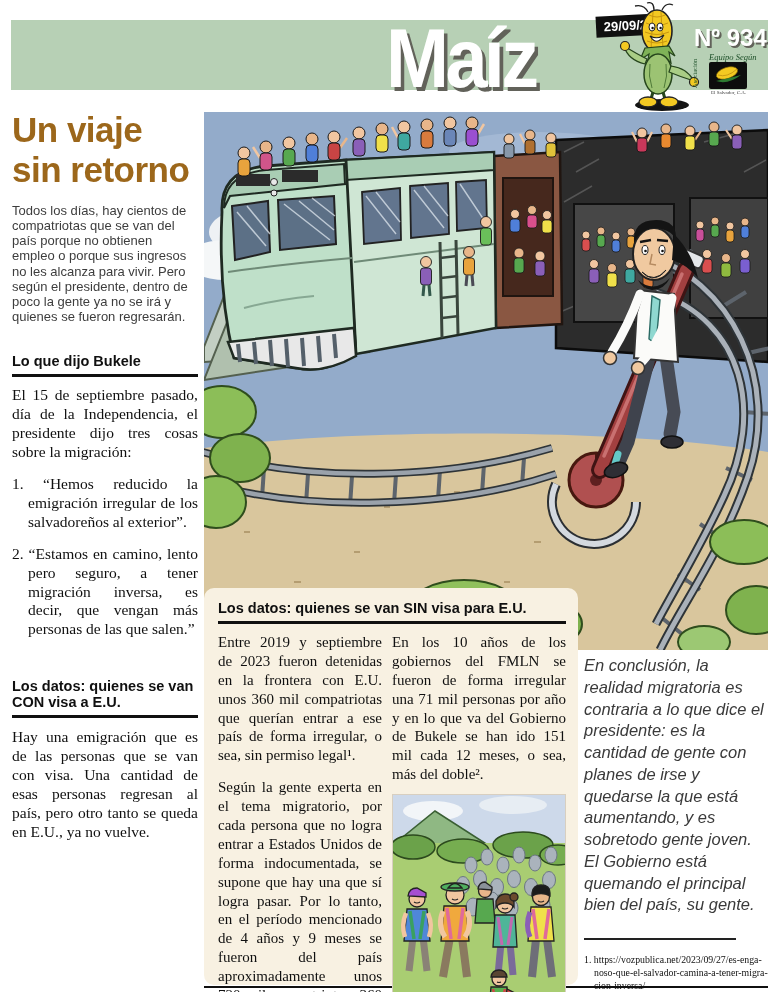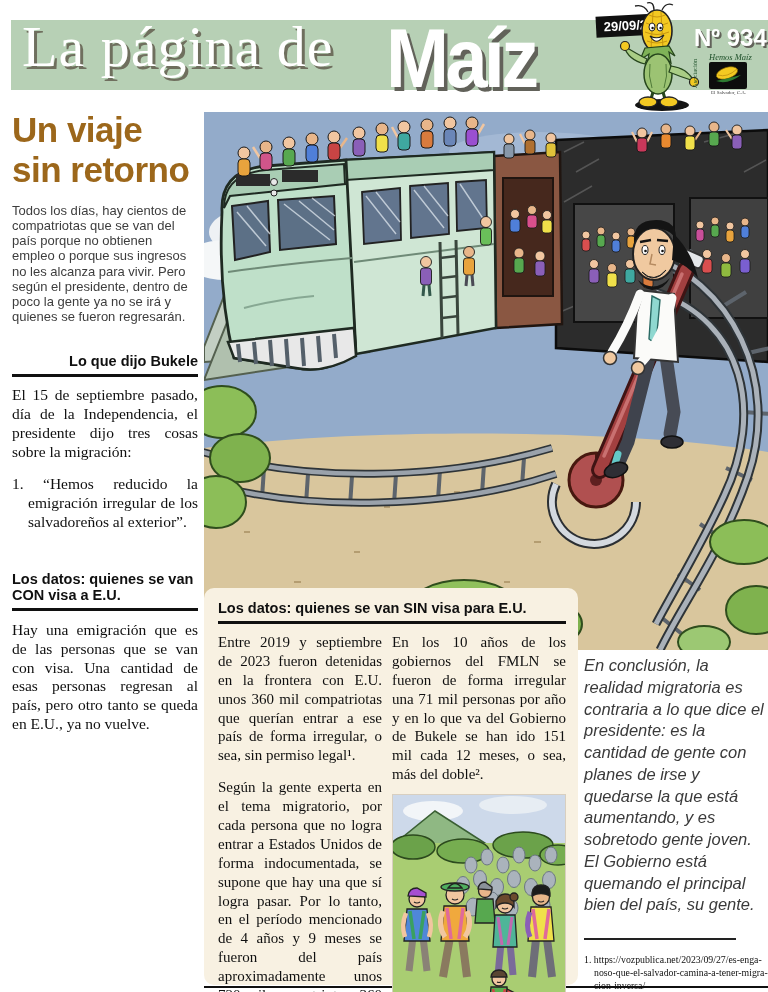--- a/index.html
+++ b/index.html
@@ -23,21 +23,21 @@
   .logo-name{position:absolute;left:10px;top:0;font-size:8.5px;font-style:italic;color:#1d4f28;white-space:nowrap;}
   .logo-vert{position:absolute;left:-8px;top:2px;font-size:6.5px;color:#1d4f28;
         transform:rotate(-90deg) translateX(-34px);transform-origin:left top;white-space:nowrap;}
   .logo-box{position:absolute;left:10px;top:10px;}
   .logo-sub{position:absolute;left:12px;top:38px;font-size:5px;color:#3d3d3d;white-space:nowrap;}
   
   .leftcol{position:absolute;left:12px;top:101px;width:186px;}
   .title{color:#9c671b;font-size:35px;font-weight:bold;line-height:1.14;letter-spacing:-.5px;margin-top:9px;}
   .intro{margin-top:13px;font-size:13px;line-height:1.17;color:#3d3d3d;}
   .sec-head{font-size:14.5px;font-weight:bold;color:#101010;}
-  .mt-q{margin-top:29px;text-align:right;}
+  .mt-q{margin-top:29px;}
   .mt-v{margin-top:39px;}
   .rule{height:3px;background:#101010;margin-top:5px;}
   .serif{font-family:"Liberation Serif",serif;font-size:15.5px;line-height:1.22;
         text-align:justify;color:#101010;}
   .lead{margin-top:9px;}
   .qitem{margin-top:13px;padding-left:16px;text-indent:-16px;}
   .p-gap{margin-top:10px;}
   .p-gap2{margin-top:13px;}
   
   .scene{position:absolute;left:204px;top:112px;width:564px;height:538px;}
@@ -60,21 +60,20 @@
   .fnote{padding-left:10px;text-indent:-10px;overflow-wrap:anywhere;margin-top:2px;}
   .bottom-line{position:absolute;left:204px;top:986px;width:564px;height:2px;background:#101010;}
   svg{display:block;}
 </style>
 </head>
 <body>
 
 <div class="page">
 
   <div class="banner"></div>
-  <div class="mast-light">La página de</div>
   <div class="mast-bold">Maíz</div>
   <div class="date-badge">29/09/23</div>
   <div class="issue">Nº 934</div>
 
   <svg class="mascot" viewBox="0 0 86 110">
     <ellipse cx="46" cy="103" rx="27" ry="6" fill="#141414"></ellipse>
     <path d="M32 10 Q28 2 19 4 M38 8 Q38 -1 31 1 M46 8 Q50 0 57 3" stroke="#222" stroke-width="1.3" fill="none"></path>
     <ellipse cx="41" cy="29" rx="15" ry="21" fill="#f3c922" stroke="#222" stroke-width="1.6"></ellipse>
     <path d="M33 13 Q41 17 49 13 M30 21 Q41 26 52 21 M29 30 Q41 35 53 30 M31 39 Q41 43 51 39" stroke="#c8960f" stroke-width="1" fill="none"></path>
     <path d="M37 10 L35 47 M45 10 L47 47" stroke="#c8960f" stroke-width="1" fill="none"></path>
@@ -89,21 +88,21 @@
     <path d="M29 62 Q12 58 8 44 Q21 52 31 57 Z" fill="#a9cd85" stroke="#26451c" stroke-width="1.2"></path>
     <path d="M55 64 Q71 66 78 79 Q65 75 53 70 Z" fill="#a9cd85" stroke="#26451c" stroke-width="1.2"></path>
     <circle cx="9" cy="44" r="4.5" fill="#f3c922" stroke="#222" stroke-width="1.2"></circle>
     <circle cx="78" cy="80" r="4.5" fill="#f3c922" stroke="#222" stroke-width="1.2"></circle>
     <path d="M37 90 L35 97 M47 90 L49 97" stroke="#26451c" stroke-width="3"></path>
     <ellipse cx="32" cy="100" rx="9" ry="5" fill="#f3c922" stroke="#222" stroke-width="1.3"></ellipse>
     <ellipse cx="53" cy="100" rx="9" ry="5" fill="#f3c922" stroke="#222" stroke-width="1.3"></ellipse>
   </svg>
 
   <div class="logo">
-    <span class="logo-name">Hemos Maíz</span>
+    <span class="logo-name">Equipo Según</span>
     <span class="logo-vert">Asociación</span>
     <svg class="logo-box" width="38" height="27" viewBox="0 0 38 27">
       <rect width="38" height="27" rx="2" fill="#0d0d0d"></rect>
       <ellipse cx="18" cy="11" rx="11" ry="5.5" fill="#f3c922" stroke="#8a6a00" stroke-width=".6" transform="rotate(-18 18 11)"></ellipse>
       <path d="M9 13 Q18 16 28 7" stroke="#b8860b" stroke-width=".7" fill="none"></path>
       <path d="M7 19 Q19 23 32 13 Q21 16 7 19 Z" fill="#2e7d32"></path>
     </svg>
     <span class="logo-sub">El Salvador, C.A.</span>
   </div>
 
@@ -455,20 +454,21 @@
   </svg>
 
   <div class="leftcol">
     <div class="title">Un viaje sin retorno</div>
     <div class="intro">Todos los días, hay cientos de compatriotas que se van del país porque no obtienen empleo o porque sus ingresos no les alcanza para vivir. Pero según el presidente, dentro de poco la gente ya no se irá y quienes se fueron regresarán.</div>
 
     <div class="sec-head mt-q">Lo que dijo Bukele</div>
     <div class="rule"></div>
     <div class="serif lead">El 15 de septiembre pasado, día de la Independencia, el presidente dijo tres cosas sobre la migración:</div>
     <div class="serif qitem">1. “Hemos reducido la emigración irregular de los salvadoreños al exterior”.</div>
+    <div class="serif qitem">2. “Estamos en camino, lento pero seguro, a tener migración inversa, es decir, que vengan más personas de las que salen.”</div>
 
     <div class="sec-head mt-v">Los datos: quienes se van CON visa a E.U.</div>
     <div class="rule"></div>
     <div class="serif p-gap">Hay una emigración que es de las personas que se van con visa. Una cantidad de esas personas regresan al país, pero otro tanto se queda en E.U., ya no vuelve.</div>
 
   </div>
 
   <div class="panel">
     <div class="panel-head">Los datos: quienes se van SIN visa para E.U.</div>
     <div class="panel-rule"></div>

